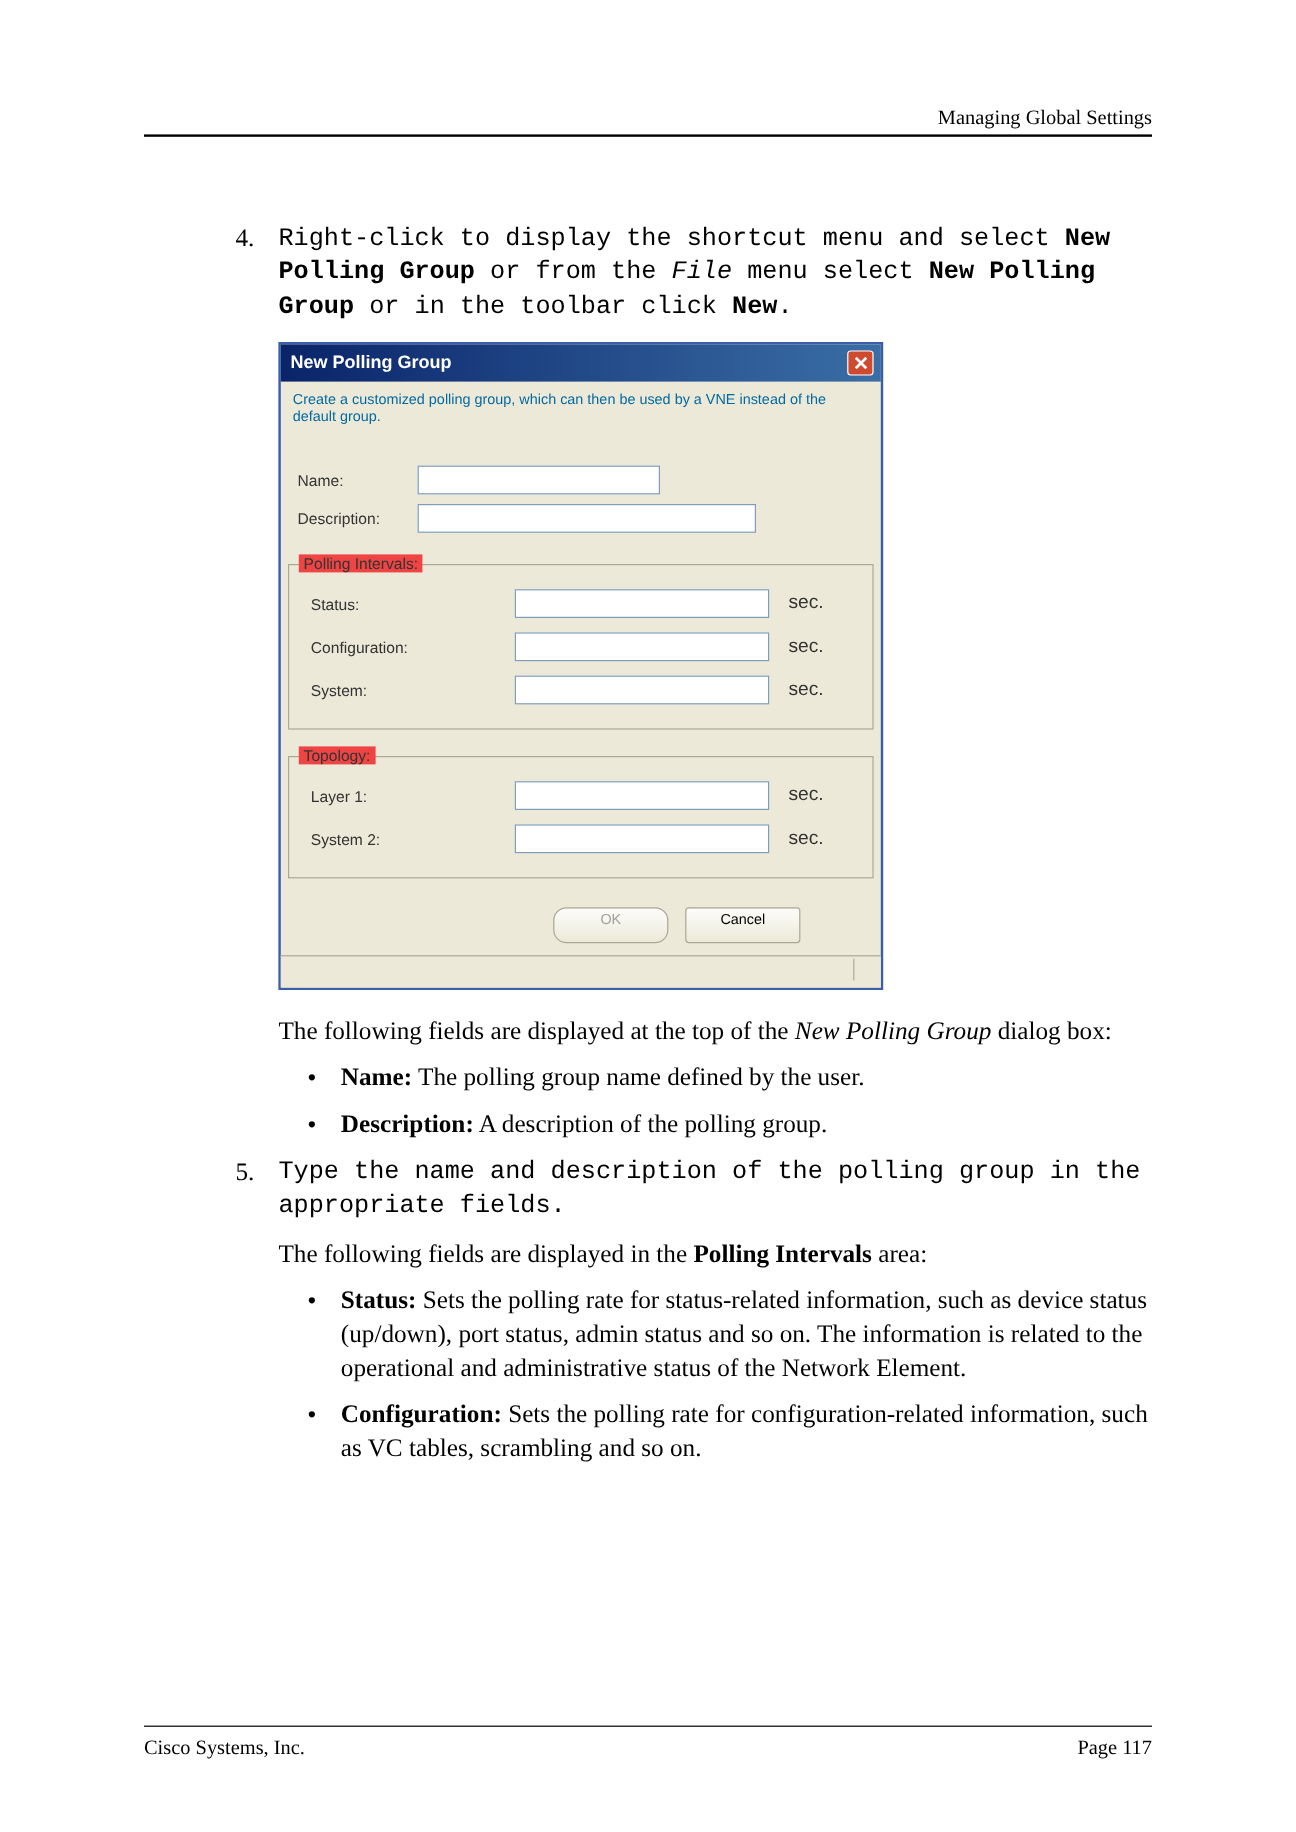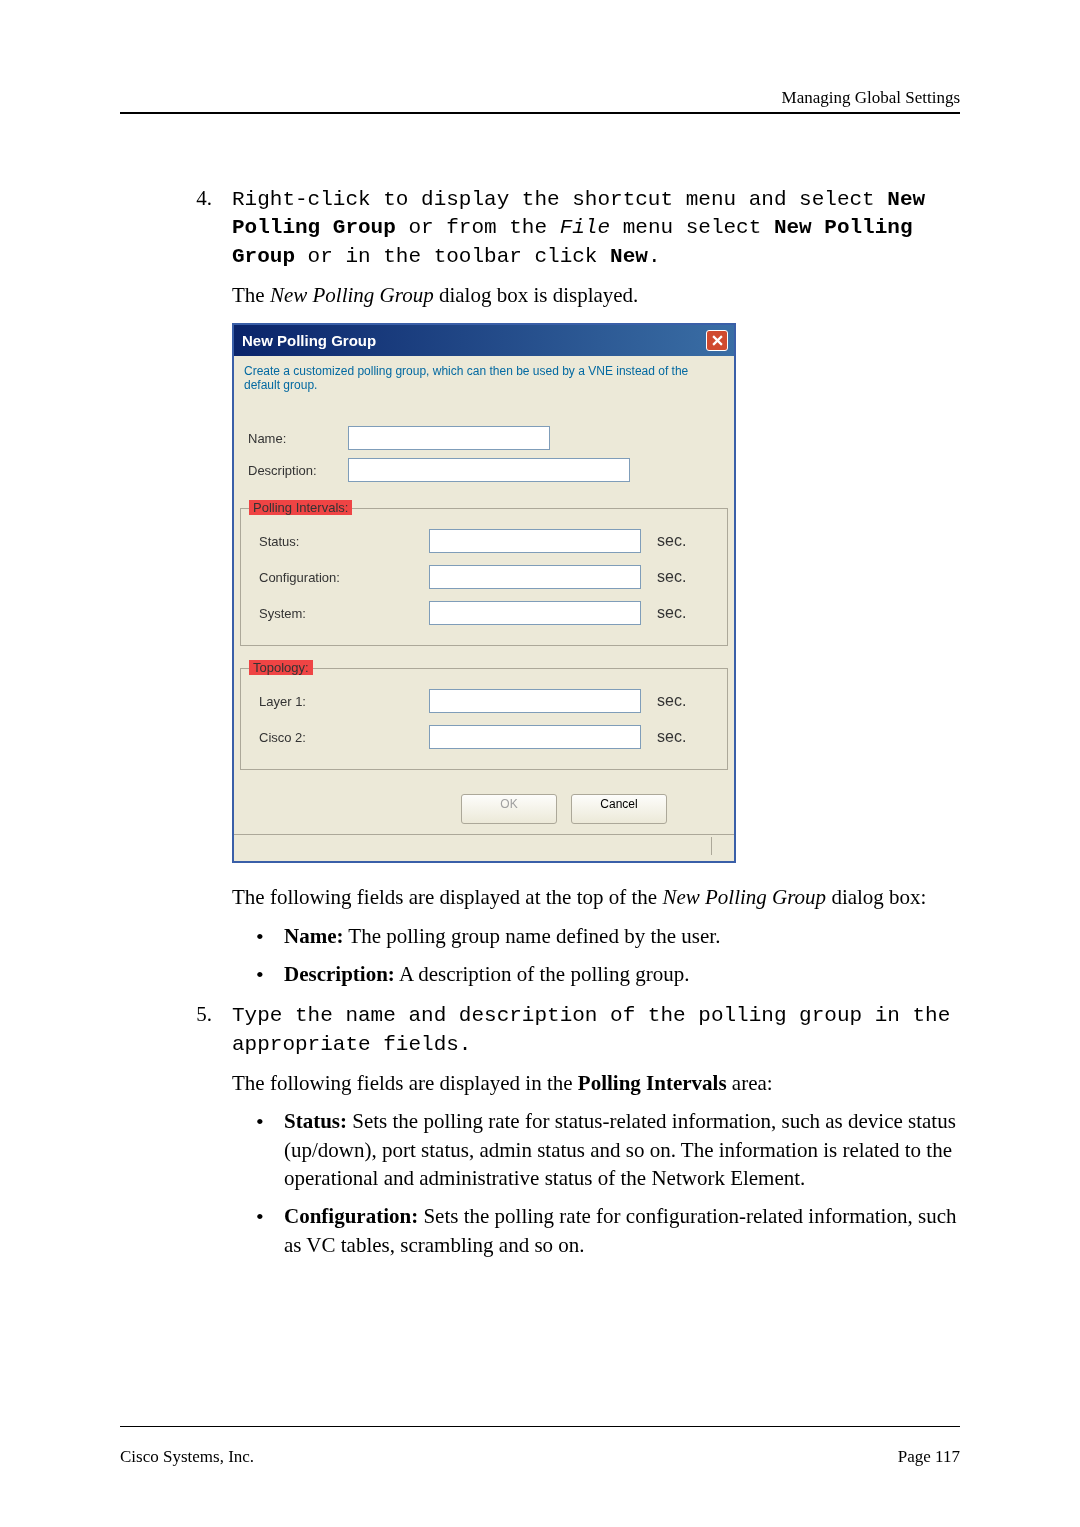--- a/index.html
+++ b/index.html
@@ -155,20 +155,21 @@
     border: 1px solid #aca899;
     background: linear-gradient(#fdfdfb, #ece9d8);
     font-family: Tahoma, Arial, sans-serif;
     font-size: 12px;
     padding: 2px 10px;
     border-radius: 3px;
     text-align: center;
   }
   .btn-disabled {
     color: #a0a0a0;
+    border-radius: 11px;
   }
   .statusbar {
     border-top: 1px solid #aca899;
     height: 22px;
     background: #ece9d8;
     display: flex;
     justify-content: flex-end;
     padding: 2px 4px;
   }
   .grip {
@@ -201,39 +202,36 @@
 
   .footer {
     position: absolute;
     left: 120px;
     right: 120px;
     bottom: 60px;
     border-top: 1.5px solid #000;
     display: flex;
     justify-content: space-between;
     font-size: 17px;
-    padding-top: 20px;
+    padding-top: 8px;
   }
 </style>
 </head>
 <body>
 
 <div class="page">
   <div class="header-area">Managing Global Settings</div>
 
   <div class="step">
     <div class="step-num">4.</div>
     <div class="step-body sentence">
       <span>Right-click to display the shortcut menu and select </span><span class="bold">New Polling Group</span><span> or from the </span><span class="italic">File</span><span> menu select </span><span class="bold">New Polling Group</span><span> or in the toolbar click </span><span class="bold">New</span><span>.</span>
     </div>
   </div>
 
-  <div class="indent-body sentence" style="margin-bottom:10px;">
-    <span>The </span><span class="italic">New Polling Group</span><span> dialog box is displayed.</span>
-  </div>
 
   <div class="dialog-wrap">
     <div class="titlebar">
       <span>New Polling Group</span>
       <div class="close-btn">
         <svg width="11" height="11" viewBox="0 0 10 10">
             <path d="M1 1 L9 9 M9 1 L1 9" stroke="#fff" stroke-width="2"></path>
           </svg>
       </div>
     </div>
@@ -267,21 +265,21 @@
     </div>
 
     <div class="fieldset">
       <div class="legend">Topology:</div>
       <div class="interval-row">
         <div class="interval-label">Layer 1:</div>
         <div class="interval-input"></div>
         <div class="interval-unit">sec.</div>
       </div>
       <div class="interval-row">
-        <div class="interval-label">Cisco 2:</div>
+        <div class="interval-label">System 2:</div>
         <div class="interval-input"></div>
         <div class="interval-unit">sec.</div>
       </div>
     </div>
 
     <div class="button-row">
       <div class="btn btn-disabled">OK</div>
       <div class="btn">Cancel</div>
     </div>
     <div class="statusbar">

